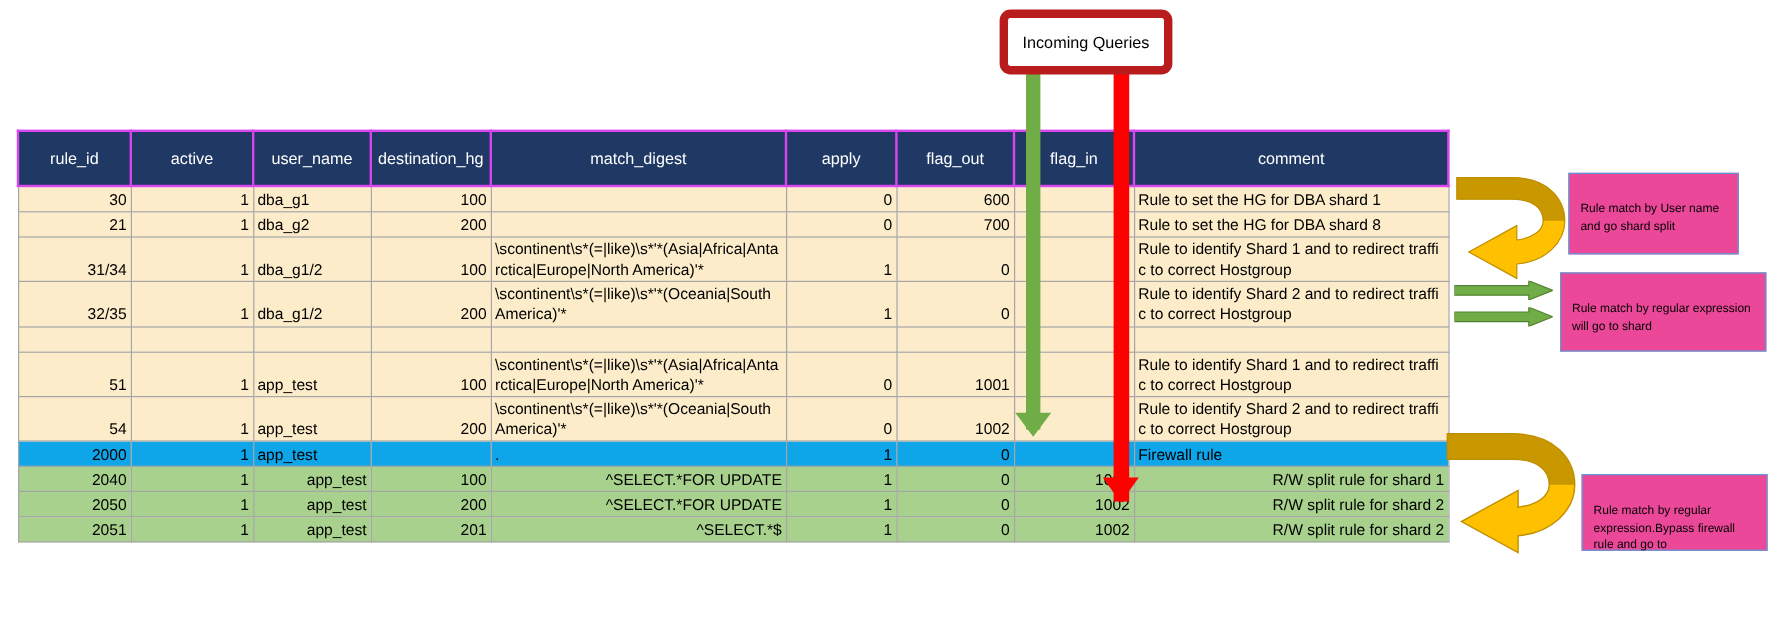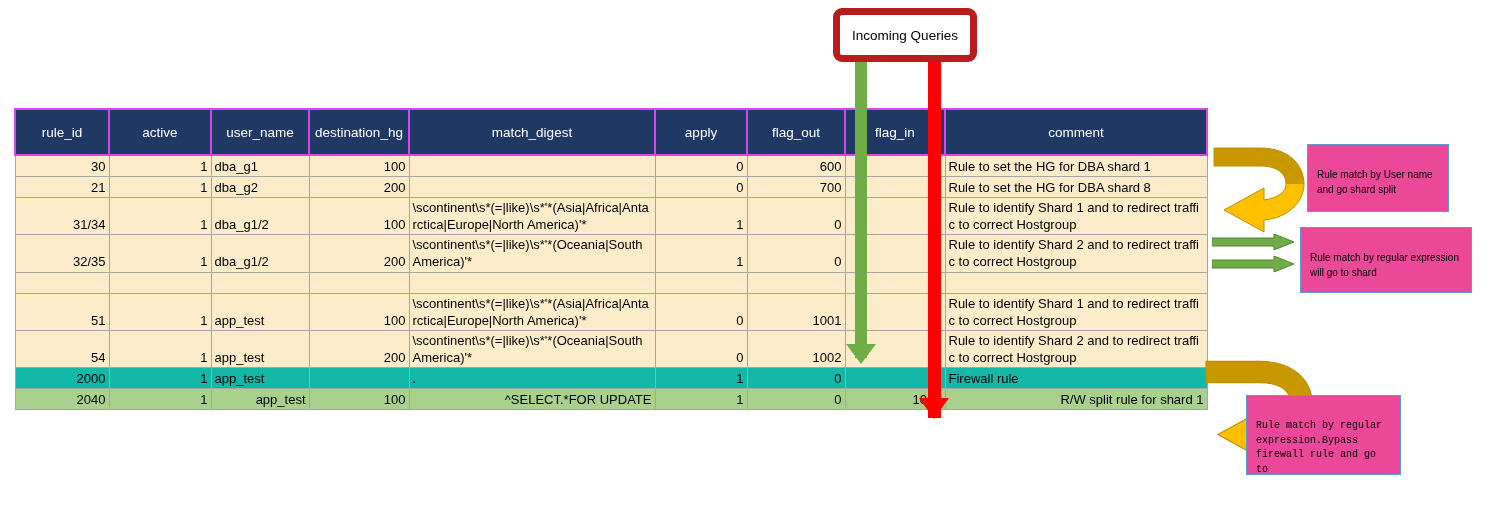--- a/index.html
+++ b/index.html
@@ -51,21 +51,21 @@
   }
   #rules-table td{
     border:1px solid #a6a6a6;
     padding:1px 3px;height:18px;
     vertical-align:bottom;
     line-height:1.32;
     white-space:pre-wrap;
     word-break:break-all;
   }
   tr.r-cream td{background:#fcecc9;}
-  tr.r-red td{background:#14b8a6;}
+  tr.r-red td{background:#0ea5e9;}
   tr.r-green td{background:#a9d18e;text-align:right;}
   td.num{text-align:right;}
   td.txt{text-align:left;}
   tr.r-spacer td{height:22px;}
   tr.r-tall td{height:60px;}
   tr.r-tall2 td{height:40px;}
 
   col.c-rule{width:94px;}
   col.c-active{width:102px;}
   col.c-user{width:98px;}
@@ -77,21 +77,21 @@
   col.c-comment{width:262px;}
 
   
   .callout{
     position:absolute;border:1px solid #5b9bd5;background:#ec4899;
     font-size:10px;color:#000;line-height:1.45;
     padding:23px 9px;z-index:6;box-sizing:border-box;
   }
   #callout-user{left:1307px;top:144px;width:142px;height:68px;}
   #callout-regex{left:1300px;top:227px;width:172px;height:66px;}
-  #callout-bypass{left:1246px;top:395px;width:155px;height:80px;font-family:Liberation Mono, monospace;}
+  #callout-bypass{left:1318px;top:395px;width:155px;height:64px;}
 
   
   .curved{position:absolute;z-index:5;}
   #orange-arrow-top{left:1208px;top:140px;}
   #orange-arrow-bottom{left:1198px;top:352px;}
 
   
   .harrow{position:absolute;z-index:5;}
   #green-h-arrow-1{left:1212px;top:234px;}
   #green-h-arrow-2{left:1212px;top:256px;}
@@ -229,20 +229,42 @@
           <td class="num">2040</td>
           <td class="num">1</td>
           <td class="txt">app_test</td>
           <td class="num">100</td>
           <td class="txt">^SELECT.*FOR UPDATE</td>
           <td class="num">1</td>
           <td class="num">0</td>
           <td class="num">1001</td>
           <td class="txt">R/W split rule for shard 1</td>
         </tr>
+        <tr class="r-green">
+          <td class="num">2050</td>
+          <td class="num">1</td>
+          <td class="txt">app_test</td>
+          <td class="num">200</td>
+          <td class="txt">^SELECT.*FOR UPDATE</td>
+          <td class="num">1</td>
+          <td class="num">0</td>
+          <td class="num">1002</td>
+          <td class="txt">R/W split rule for shard 2</td>
+        </tr>
+        <tr class="r-green">
+          <td class="num">2051</td>
+          <td class="num">1</td>
+          <td class="txt">app_test</td>
+          <td class="num">201</td>
+          <td class="txt">^SELECT.*$</td>
+          <td class="num">1</td>
+          <td class="num">0</td>
+          <td class="num">1002</td>
+          <td class="txt">R/W split rule for shard 2</td>
+        </tr>
       </tbody>
   </table>
 
   <svg class="curved" id="orange-arrow-top" width="100" height="100" viewBox="0 0 100 100">
     <path d="M6 8 H52 C82 8 96 26 96 44 C96 62 80 78 56 80 L56 92 L16 70 L56 48 L56 60
              C70 58 78 52 78 44 C78 34 70 26 52 26 H6 Z" fill="#ffc000" stroke="#bf8f00" stroke-width="1"></path>
     <path d="M6 8 H52 C82 8 96 26 96 44 L78 44 C78 34 70 26 52 26 H6 Z" fill="#bf8f00" opacity="0.85"></path>
   </svg>
 
   <svg class="curved" id="orange-arrow-bottom" width="120" height="118" viewBox="0 0 100 100">

